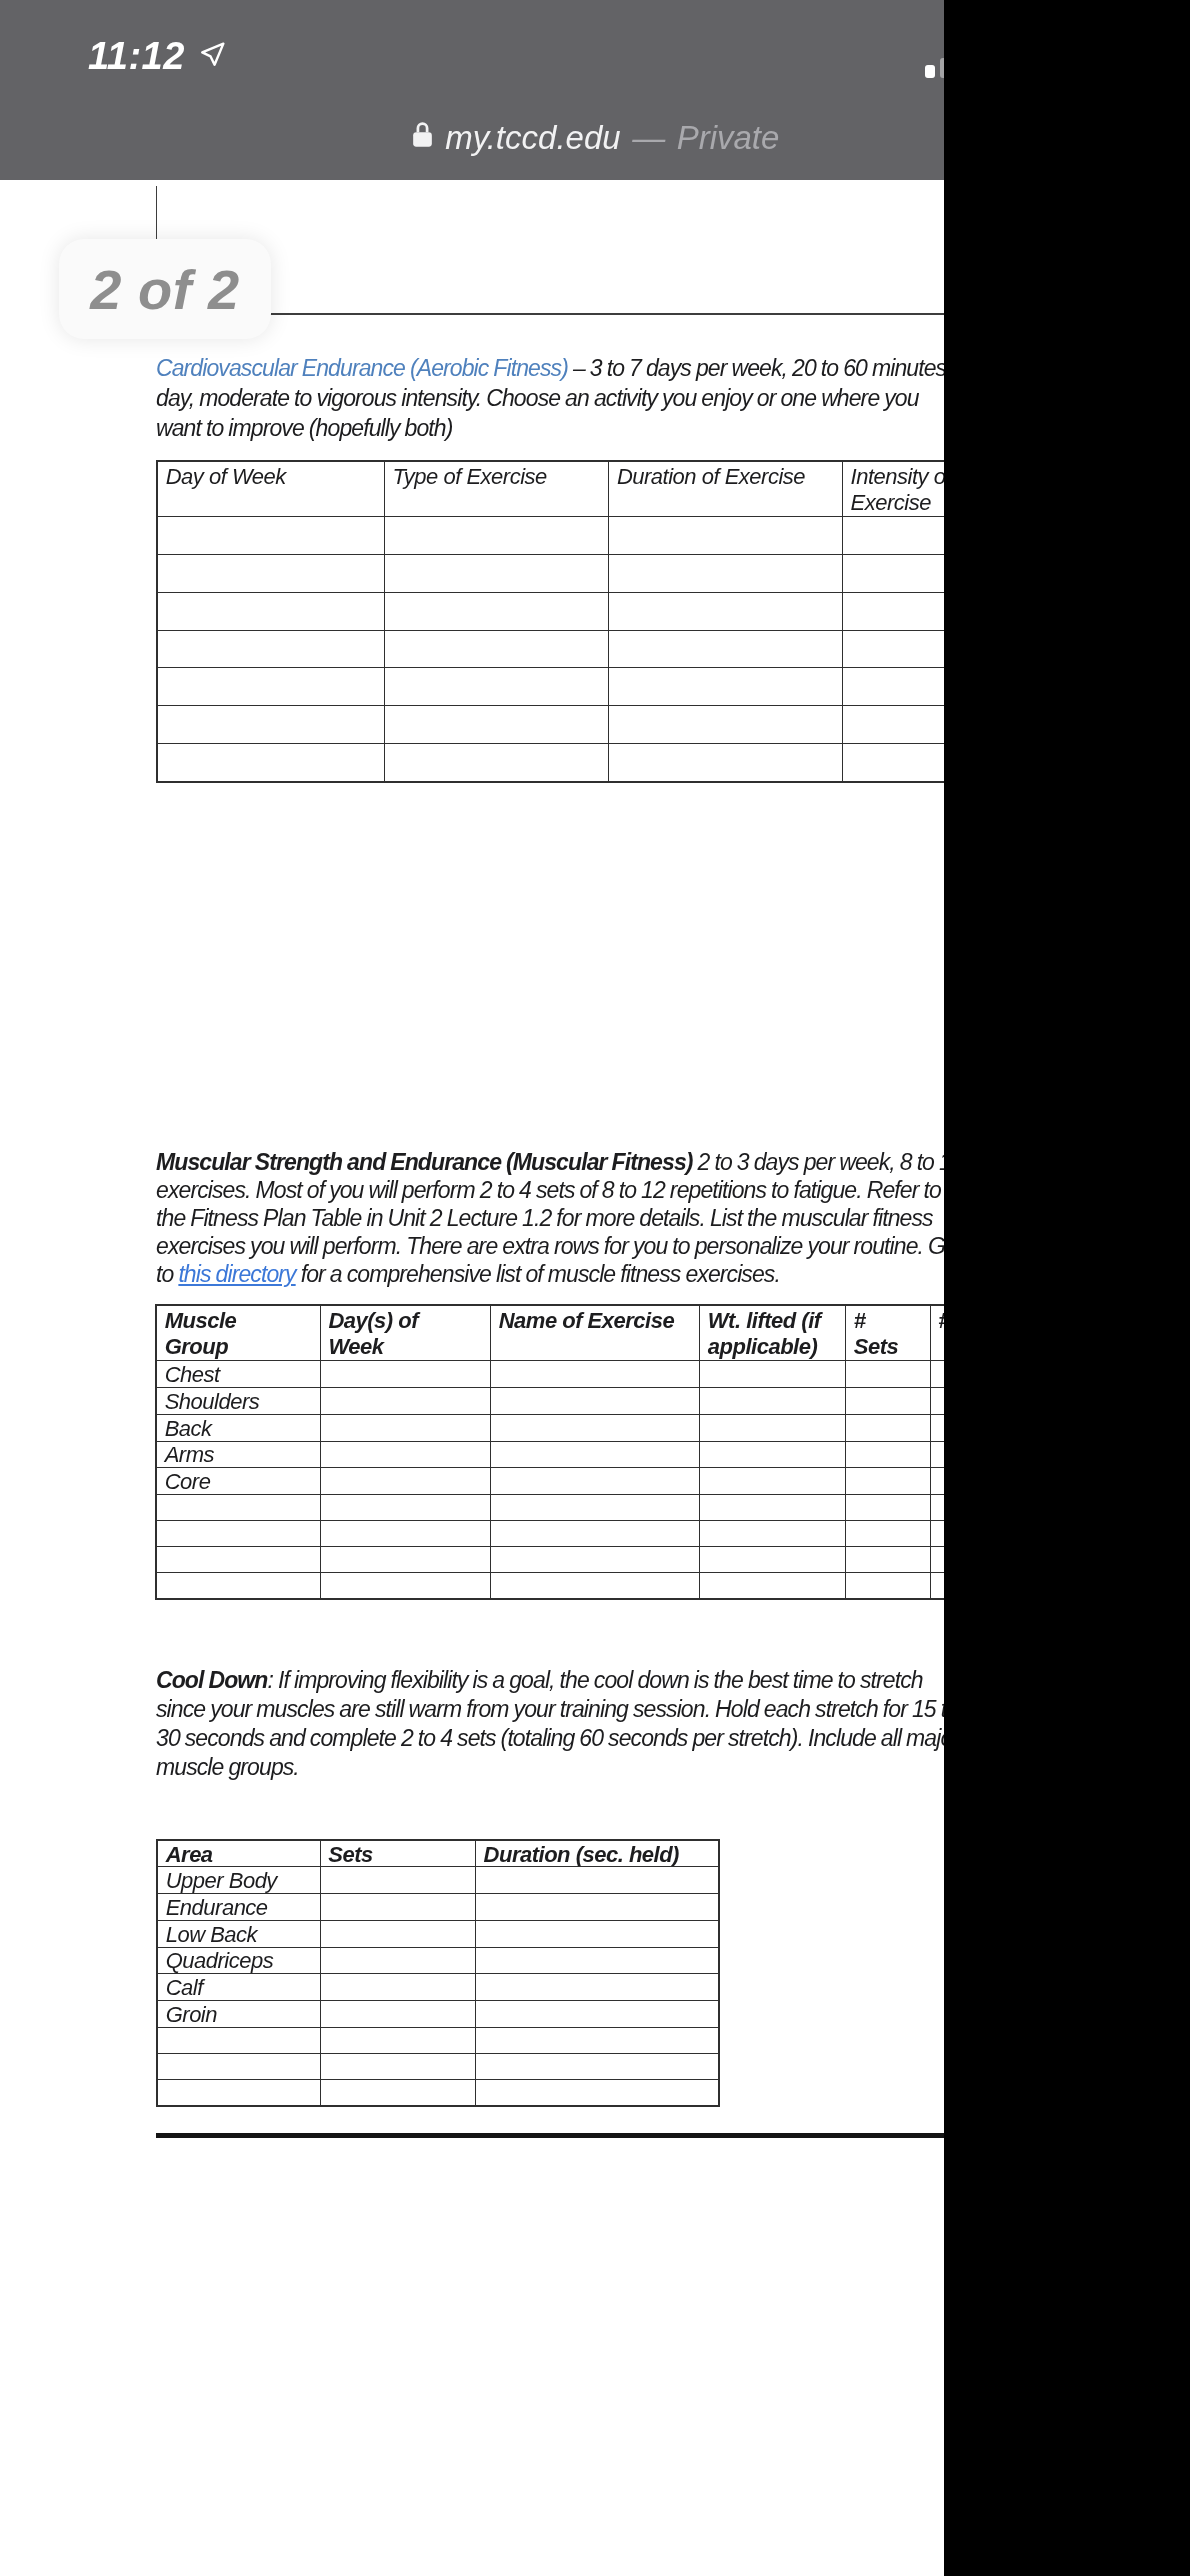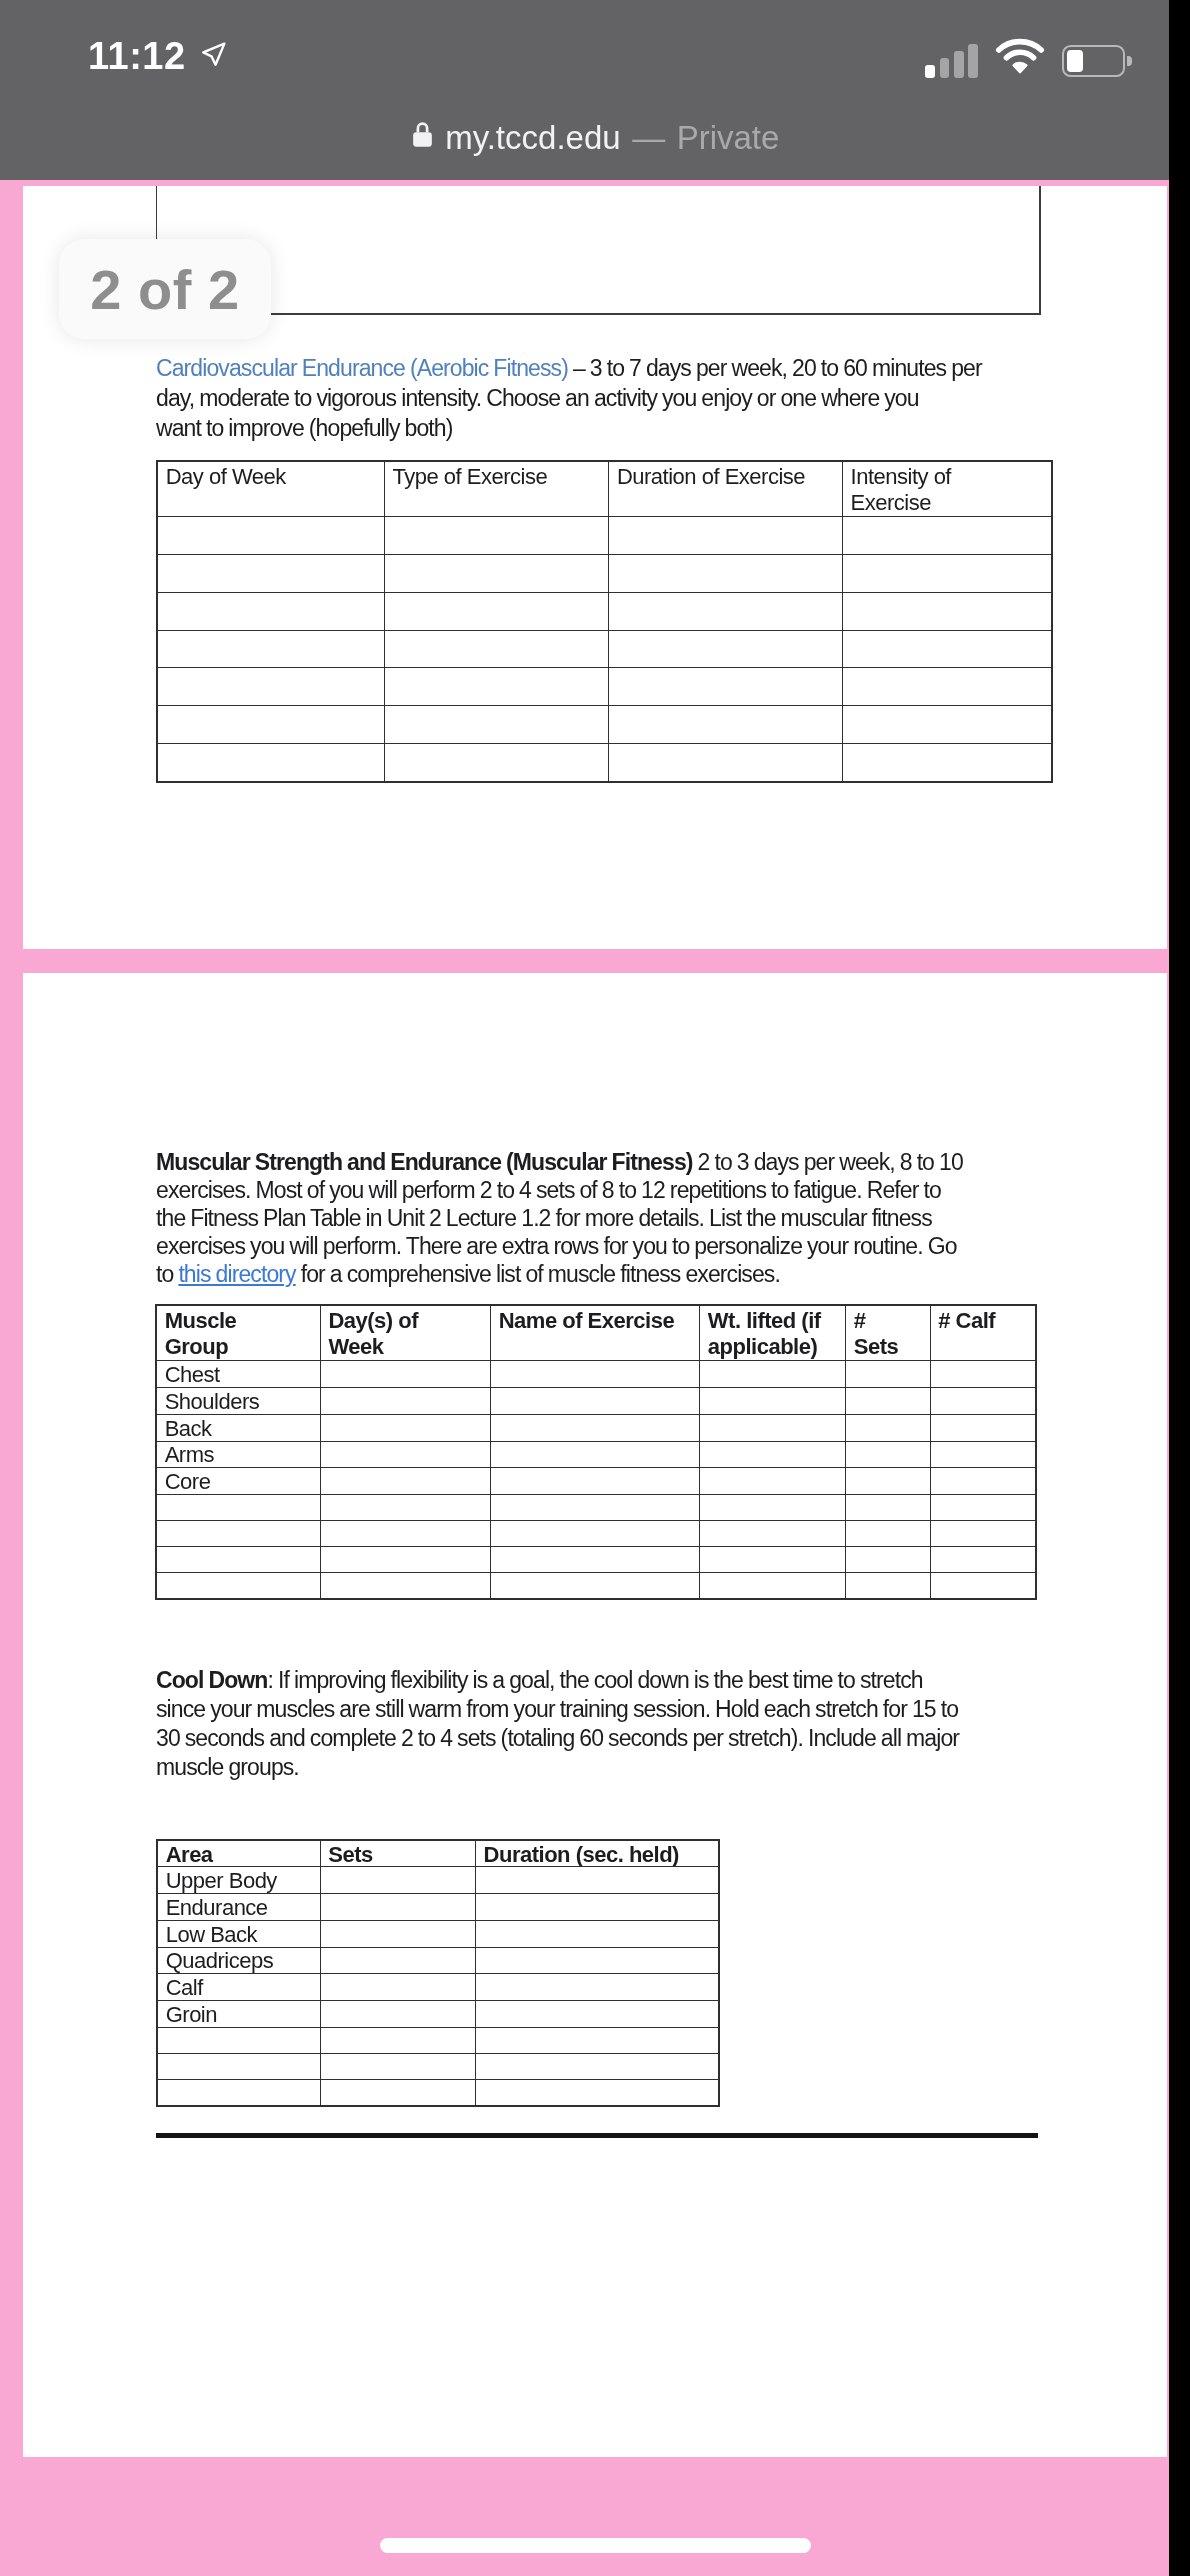--- a/index.html
+++ b/index.html
@@ -1,19 +1,20 @@
 <!DOCTYPE html>
 <html><head>
 <meta charset="utf-8">
 <style>
   html,body{margin:0;padding:0;background:#000;}
   .screen{
-    position:relative; width:1169px; height:2576px; overflow:hidden;
-    background:#f9a8d4;
+    position:relative; width:944px; height:2576px; overflow:hidden;
+    background:#ffffff;
     font-family:"Liberation Sans","DejaVu Sans",sans-serif;
+    font-style:italic;
   }
 
   
   .browser-chrome{
     position:absolute; left:0; top:0; width:1190px; height:180px;
     background:#636366;
   }
   .status-bar{position:absolute; left:0; top:0; width:100%; height:96px;}
   .status-left{position:absolute; left:88px; top:35px; display:flex; align-items:center; gap:13.4px;}
   .status-time{color:#fff; font-size:38px; font-weight:700; letter-spacing:0.5px;}

